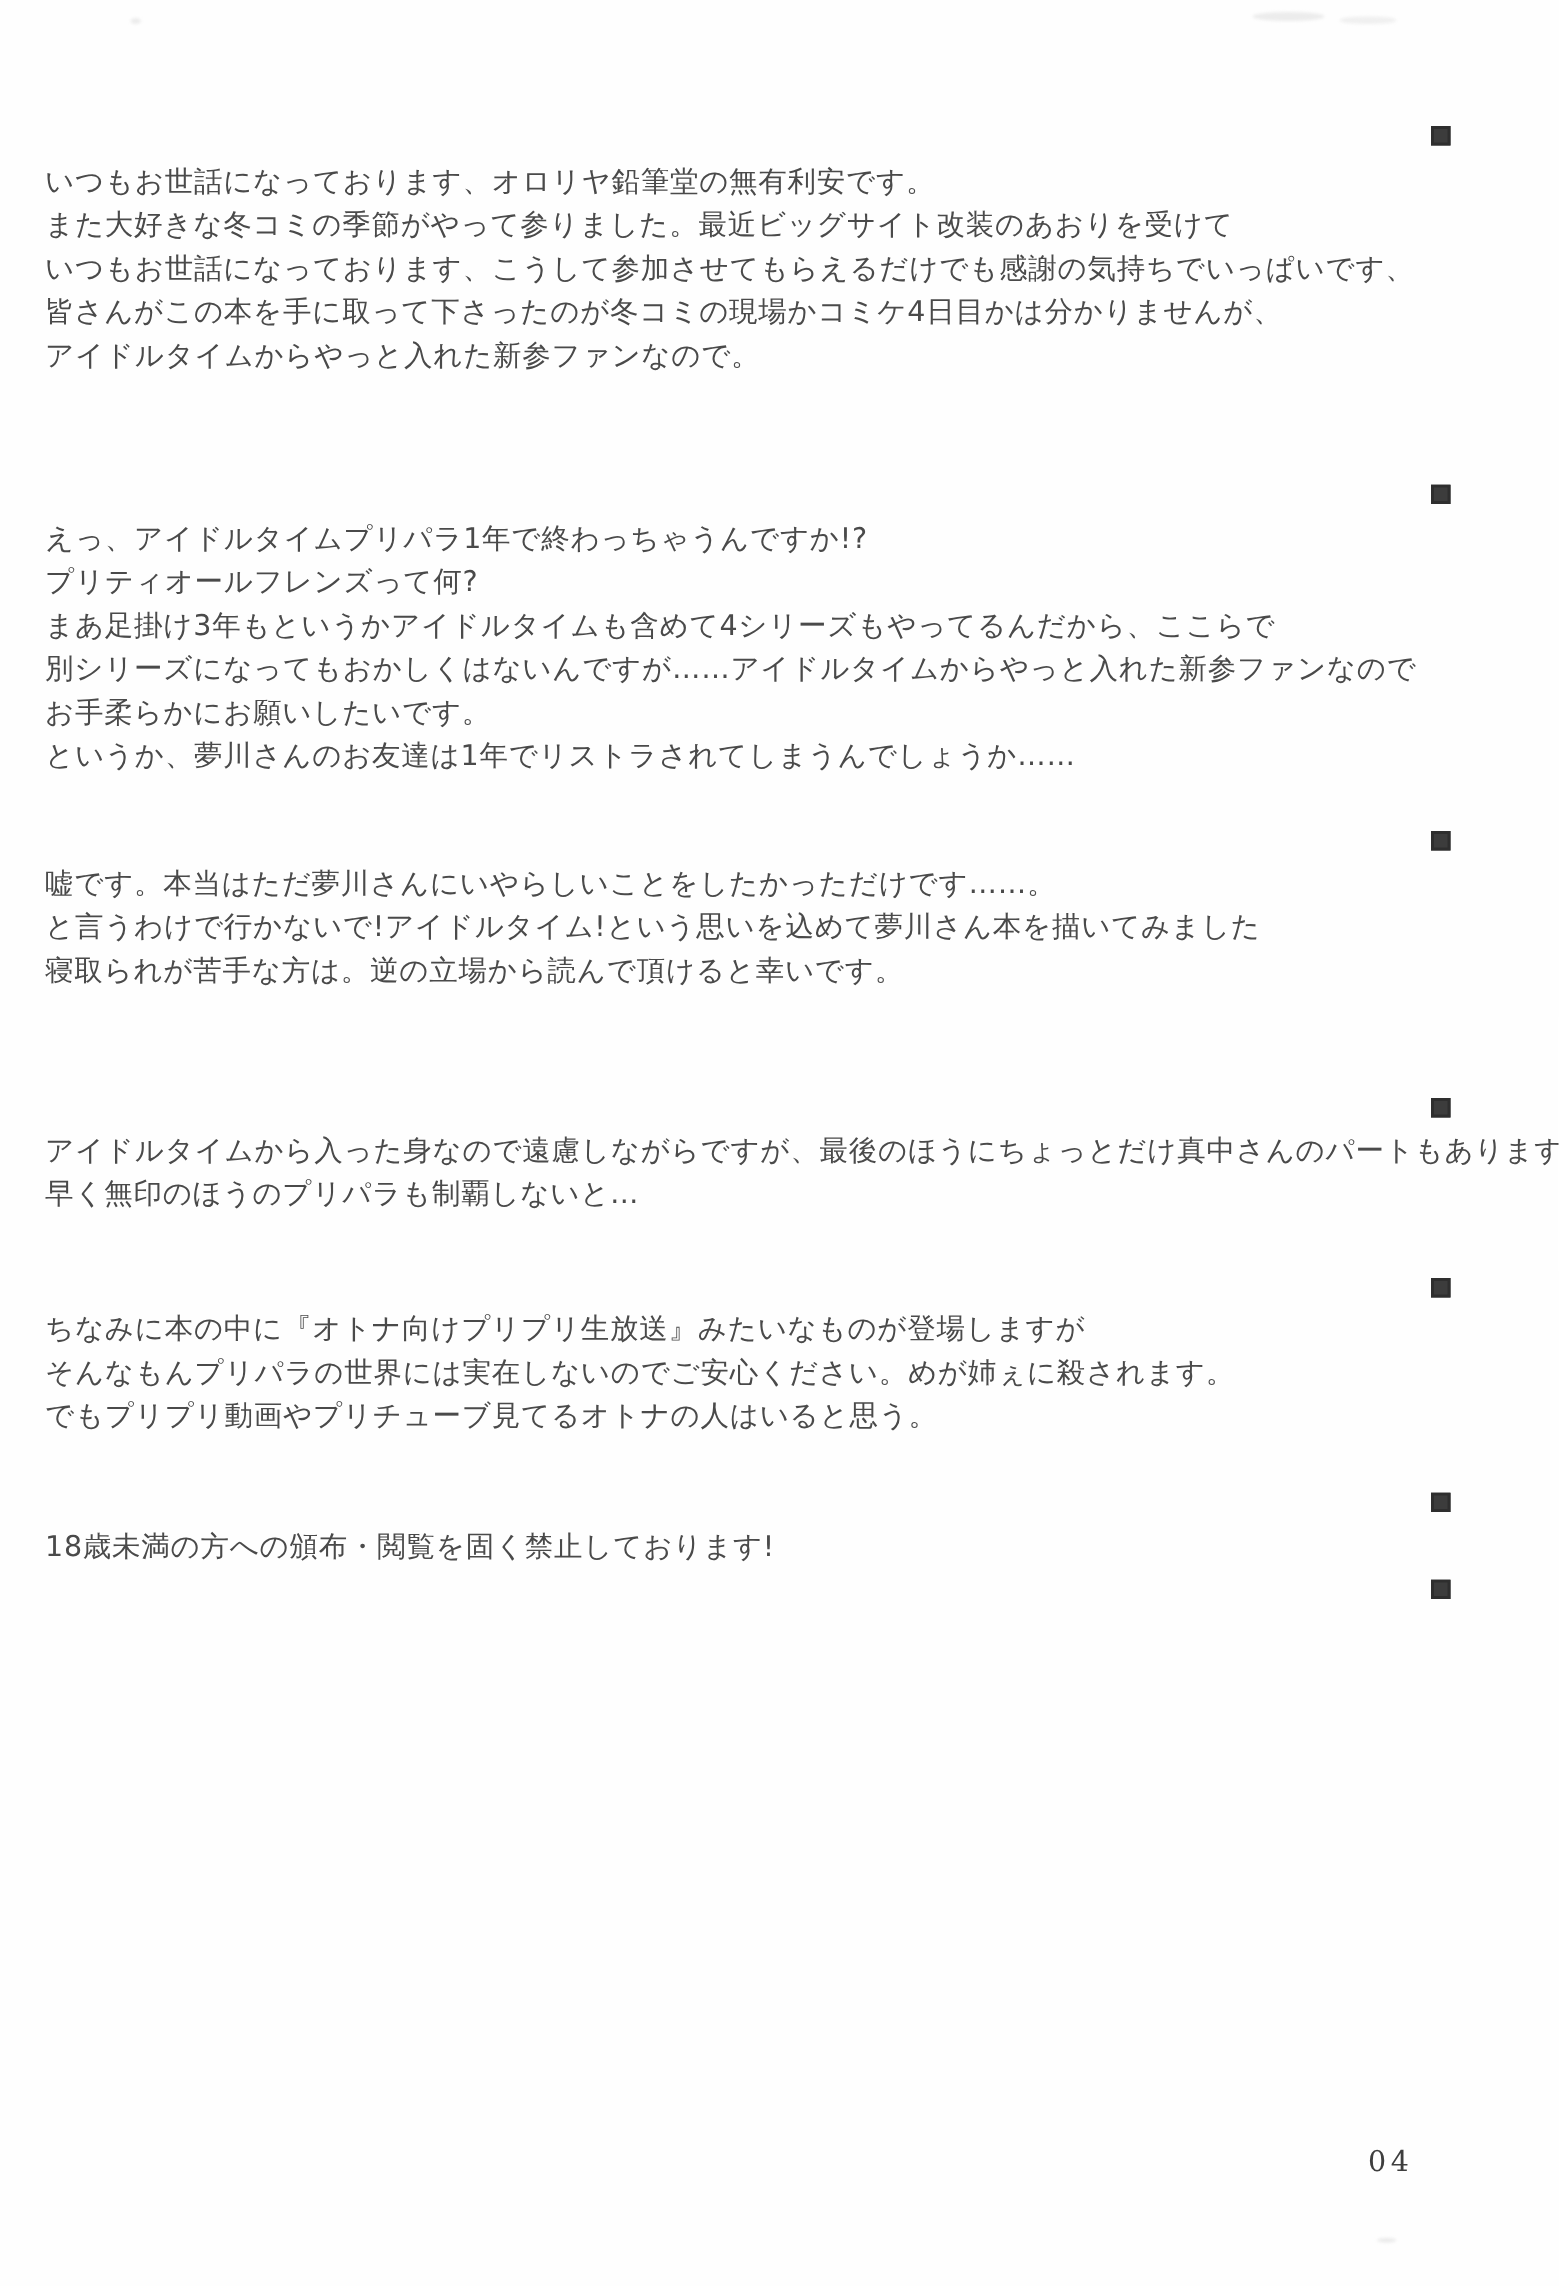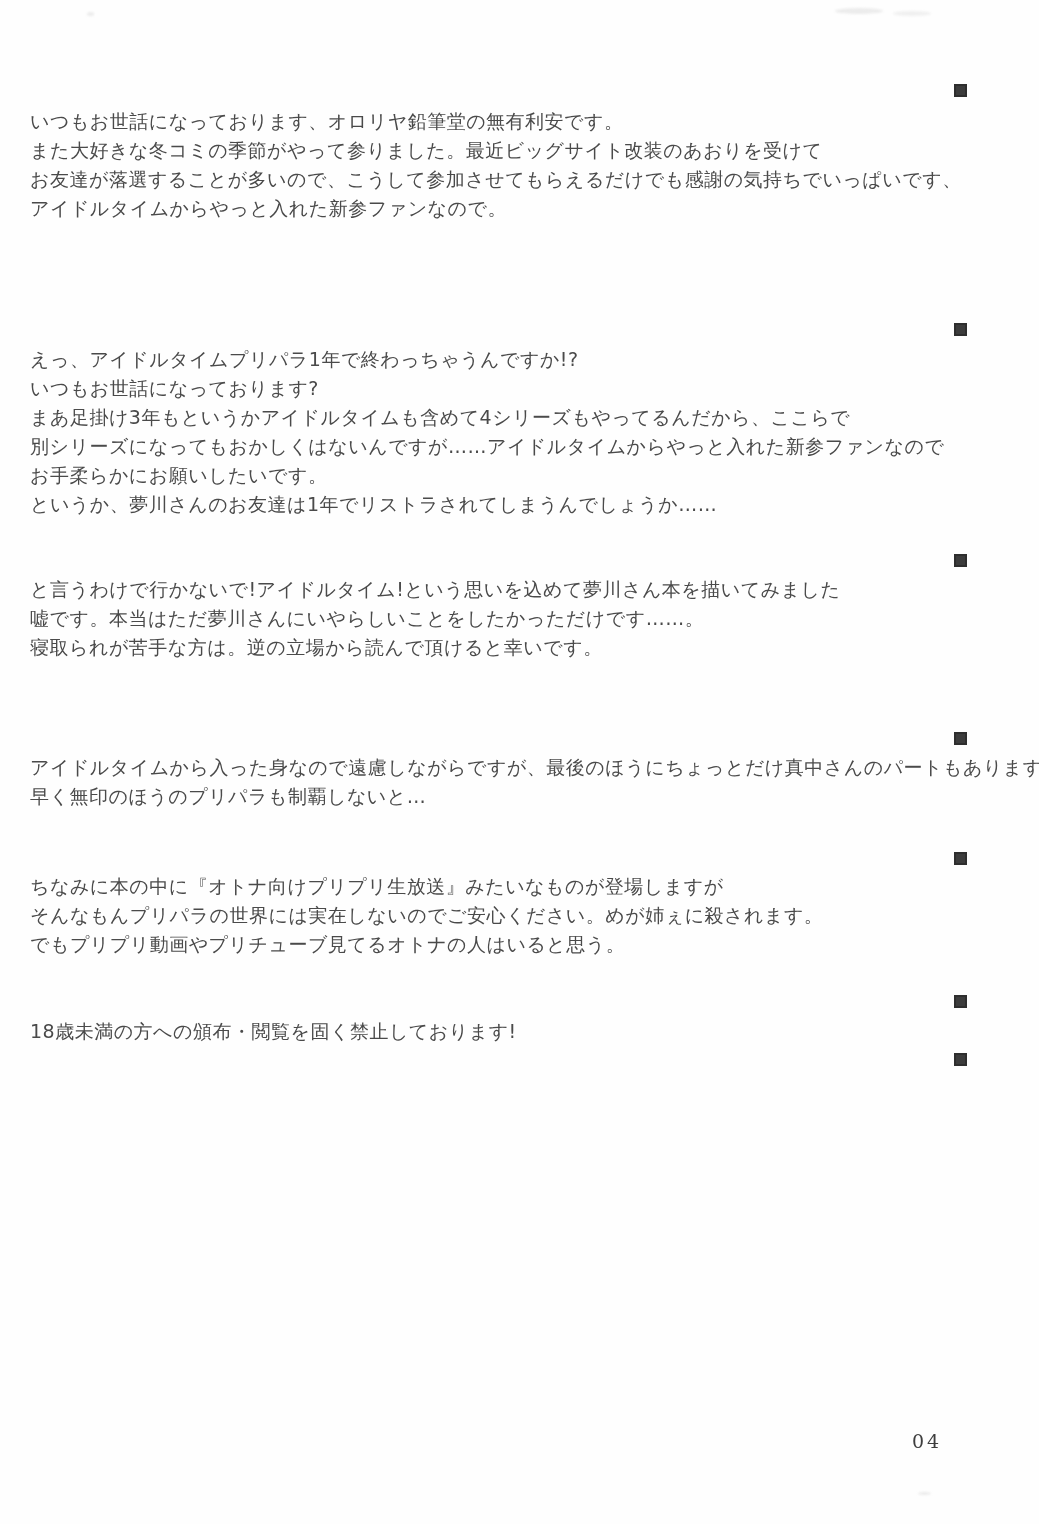--- a/index.html
+++ b/index.html
@@ -77,36 +77,37 @@
   <div class="marker" style="top:323px"></div>
   <div class="marker" style="top:554px"></div>
   <div class="marker" style="top:732px"></div>
   <div class="marker" style="top:852px"></div>
   <div class="marker" style="top:995px"></div>
   <div class="marker" style="top:1053px"></div>
 
   <div class="para" style="top:107px">
     <div class="line">いつもお世話になっております、オロリヤ鉛筆堂の無有利安です。</div>
     <div class="line">また大好きな冬コミの季節がやって参りました。最近ビッグサイト改装のあおりを受けて</div>
-    <div class="line">お友達が落選することが多いので、こうして参加させてもらえるだけでも感謝の気持ちでいっぱいです、</div>
+    <div class="line">いつもお世話になっております、こうして参加させてもらえるだけでも感謝の気持ちでいっぱいです、</div>
+    <div class="line">皆さんがこの本を手に取って下さったのが冬コミの現場かコミケ4日目かは分かりませんが、</div>
     <div class="line">アイドルタイムからやっと入れた新参ファンなので。</div>
   </div>
 
   <div class="para" style="top:345px">
     <div class="line">えっ、アイドルタイムプリパラ1年で終わっちゃうんですか!?</div>
-    <div class="line">いつもお世話になっております?</div>
+    <div class="line">プリティオールフレンズって何?</div>
     <div class="line">まあ足掛け3年もというかアイドルタイムも含めて4シリーズもやってるんだから、ここらで</div>
     <div class="line">別シリーズになってもおかしくはないんですが……アイドルタイムからやっと入れた新参ファンなので</div>
     <div class="line">お手柔らかにお願いしたいです。</div>
     <div class="line">というか、夢川さんのお友達は1年でリストラされてしまうんでしょうか……</div>
   </div>
 
   <div class="para" style="top:575px">
+    <div class="line">嘘です。本当はただ夢川さんにいやらしいことをしたかっただけです……。</div>
     <div class="line">と言うわけで行かないで!アイドルタイム!という思いを込めて夢川さん本を描いてみました</div>
-    <div class="line">嘘です。本当はただ夢川さんにいやらしいことをしたかっただけです……。</div>
     <div class="line">寝取られが苦手な方は。逆の立場から読んで頂けると幸いです。</div>
   </div>
 
   <div class="para" style="top:753px">
     <div class="line">アイドルタイムから入った身なので遠慮しながらですが、最後のほうにちょっとだけ真中さんのパートもあります。</div>
     <div class="line">早く無印のほうのプリパラも制覇しないと…</div>
   </div>
 
   <div class="para" style="top:872px">
     <div class="line">ちなみに本の中に『オトナ向けプリプリ生放送』みたいなものが登場しますが</div>

